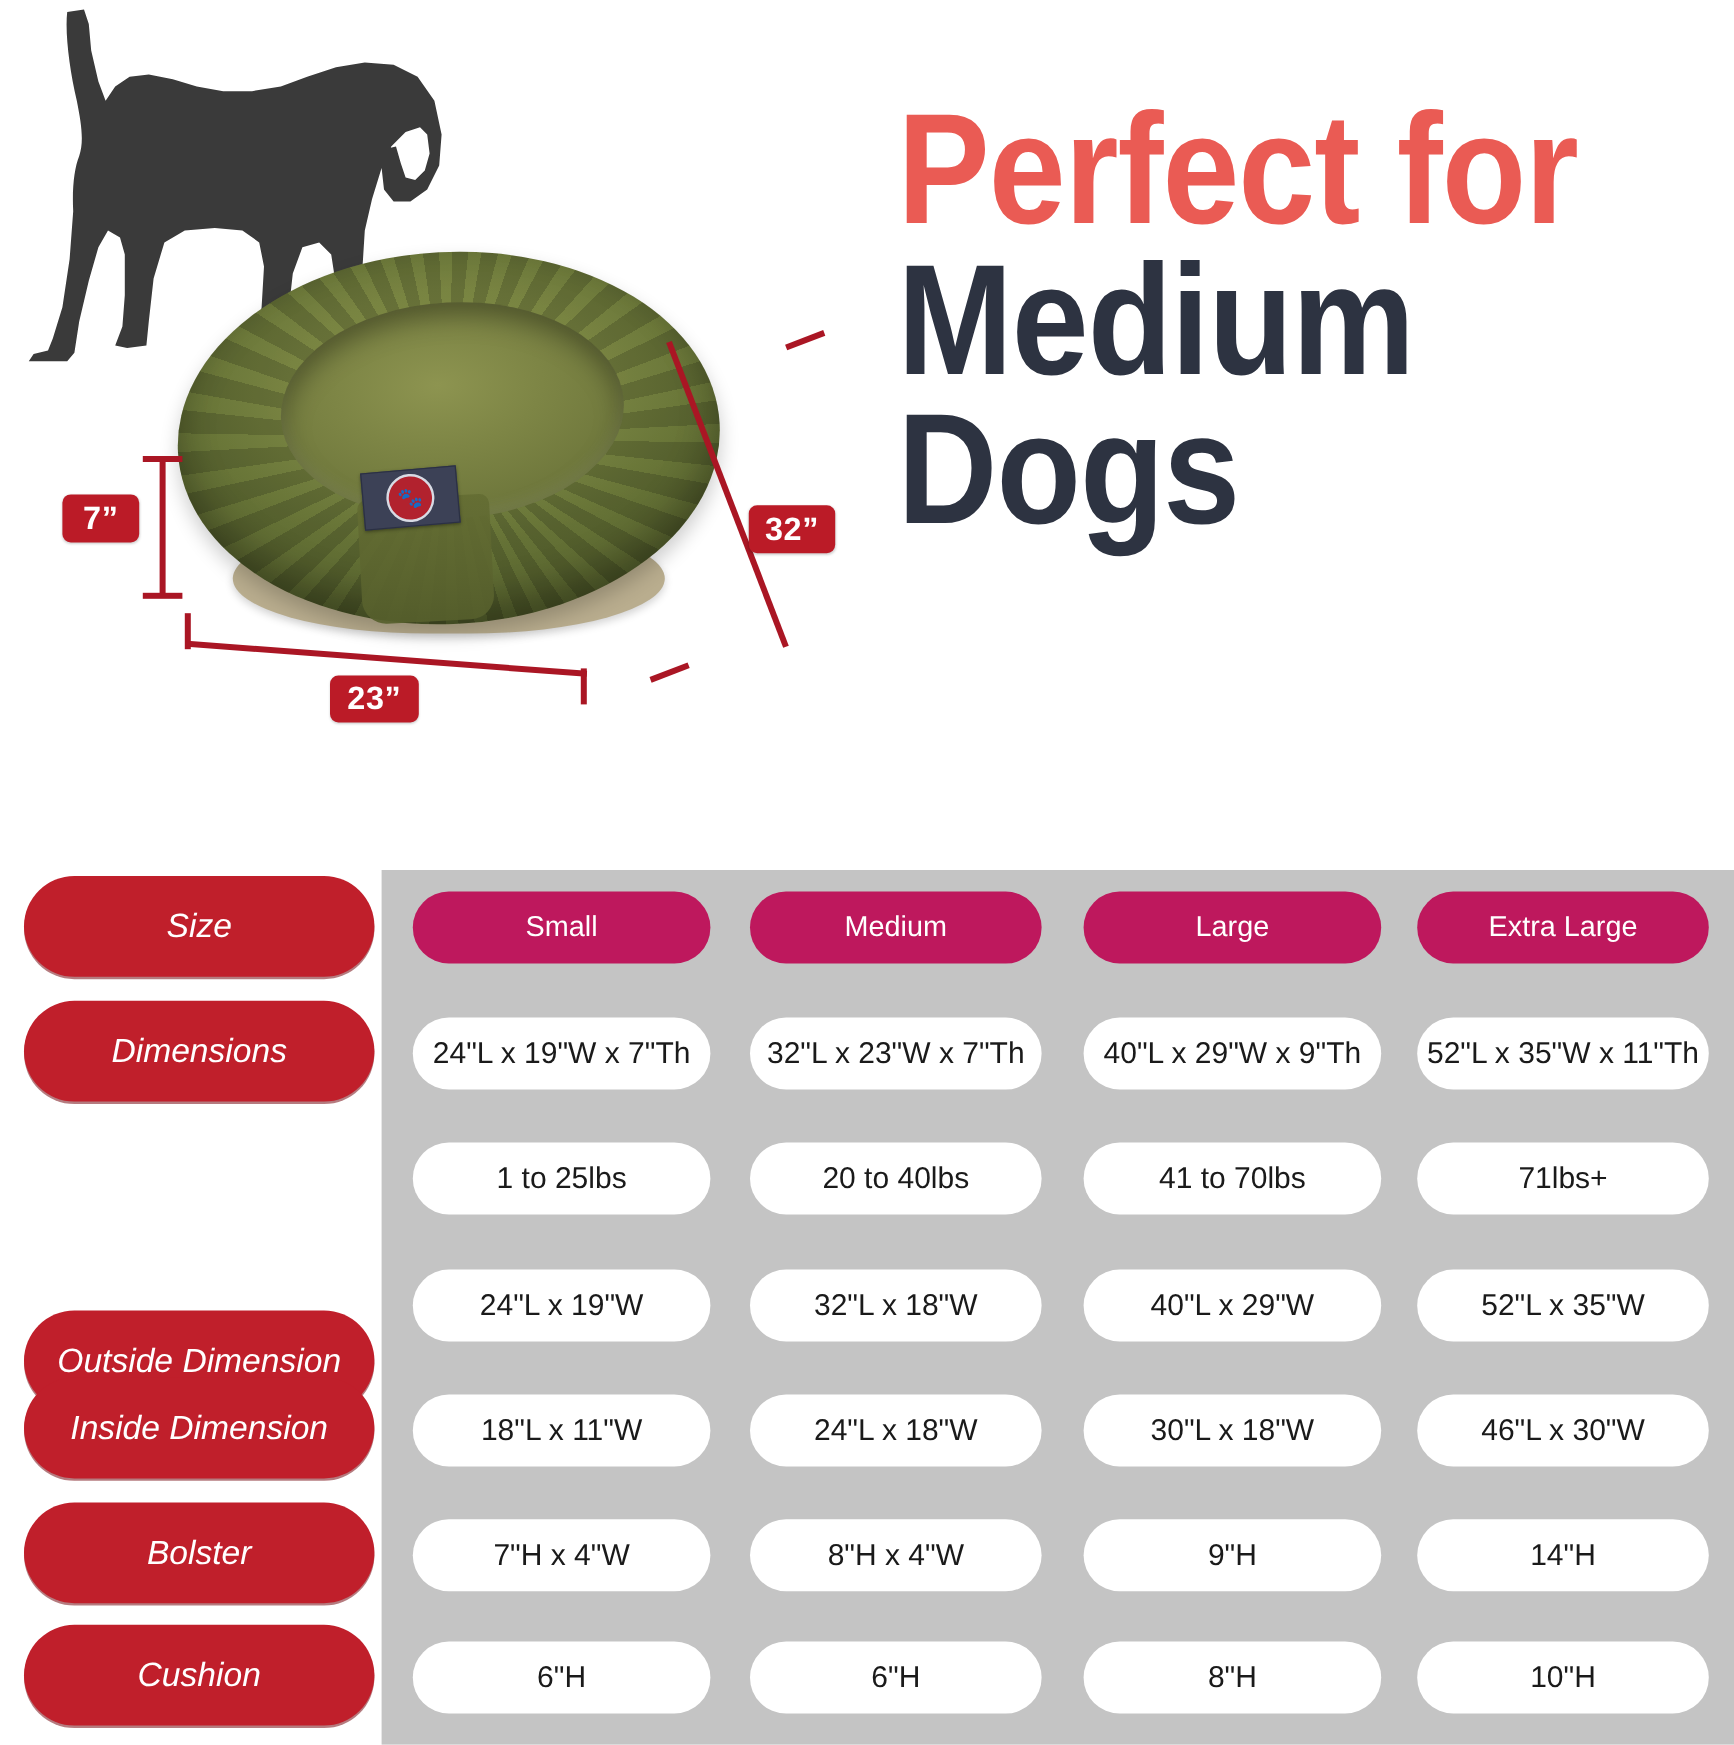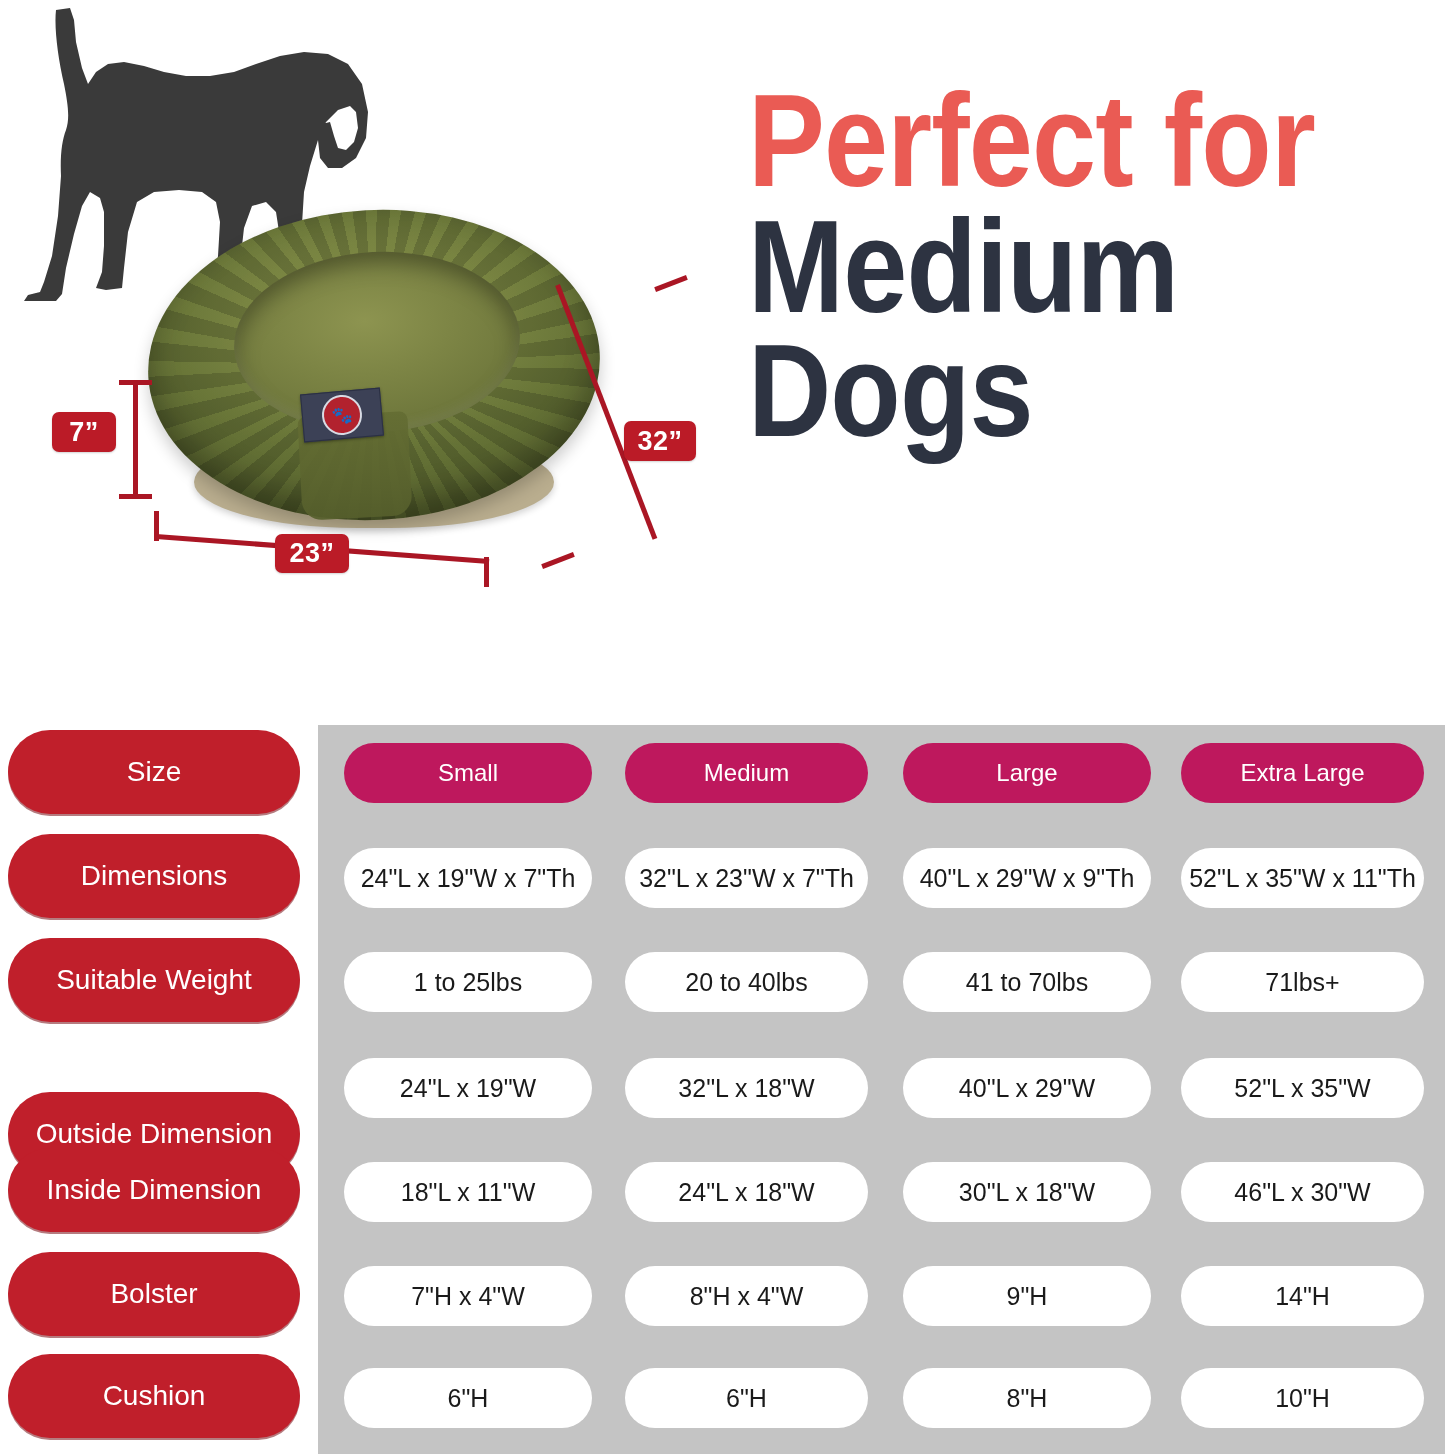--- a/index.html
+++ b/index.html
@@ -85,21 +85,21 @@
   #hl-line1{font-size:131px;color:#ea5b54;}
   #hl-line2{font-size:131px;color:#2d3341;margin-top:4px;}
   #hl-line3{font-size:131px;color:#2d3341;margin-top:2px;}
 
   
   #spec-table{position:absolute;left:0;top:700px;width:1445px;height:754px;}
   #table-panel{
     position:absolute;left:318px;top:25px;width:1127px;height:729px;
     background:#c4c4c4;
   }
-  #label-col{position:absolute;left:0;top:0;width:300px;height:754px;}
+  #label-col{position:absolute;left:12px;top:0;width:300px;height:754px;font-style:italic;}
 
   .row-label{
     position:absolute;left:8px;width:292px;height:84px;
     background:#c01f2b;border-radius:42px;
     color:#ffffff;font-size:28px;
     display:flex;align-items:center;justify-content:center;
     box-shadow:0 2px 0 rgba(120,15,22,.55);
     text-align:center;padding:0 8px;box-sizing:border-box;
   }
 
@@ -146,21 +146,21 @@
   </div>
 
   <div class="dim-line" style="left:133px;top:382px;width:5px;height:116px;"></div>
   <div class="dim-line" style="left:119px;top:380px;width:33px;height:5px;"></div>
   <div class="dim-line" style="left:119px;top:494px;width:33px;height:5px;"></div>
   <div class="dim-label" style="left:52px;top:412px;width:64px;height:40px;font-size:27px;">7”</div>
 
   <div class="dim-line" style="left:156px;top:534px;width:334px;height:5px;transform:rotate(4.3deg);transform-origin:left center;"></div>
   <div class="dim-line" style="left:154px;top:511px;width:5px;height:30px;"></div>
   <div class="dim-line" style="left:484px;top:557px;width:5px;height:30px;"></div>
-  <div class="dim-label" style="left:275px;top:534px;width:74px;height:39px;font-size:27px;">23”</div>
+  <div class="dim-label" style="left:275px;top:563px;width:74px;height:39px;font-size:27px;">23”</div>
 
   <div class="dim-line" style="left:555px;top:285px;width:5px;height:272px;transform:rotate(-21deg);transform-origin:top center;"></div>
   <div class="dim-line" style="left:654px;top:281px;width:34px;height:5px;transform:rotate(-21deg);"></div>
   <div class="dim-line" style="left:541px;top:558px;width:34px;height:5px;transform:rotate(-21deg);"></div>
   <div class="dim-label" style="left:624px;top:421px;width:72px;height:40px;font-size:27px;">32”</div>
 
   <div id="headline">
     <div class="hl" id="hl-line1">Perfect for</div>
     <div class="hl" id="hl-line2">Medium</div>
     <div class="hl" id="hl-line3">Dogs</div>
@@ -194,19 +194,18 @@
       <div class="cell body" style="left: 585px; top: 541px; width: 248px;">9"H</div>
       <div class="cell body" style="left: 863px; top: 541px; width: 243px;">14"H</div>
       <div class="cell body" style="left: 26px; top: 643px; width: 248px;">6"H</div>
       <div class="cell body" style="left: 307px; top: 643px; width: 243px;">6"H</div>
       <div class="cell body" style="left: 585px; top: 643px; width: 248px;">8"H</div>
       <div class="cell body" style="left: 863px; top: 643px; width: 243px;">10"H</div>
     </div>
   <div id="label-col">
       <div class="row-label" style="top: 30px;">Size</div>
       <div class="row-label" style="top: 134px;">Dimensions</div>
-      <div class="row-label" style="top: 238px;">Suitable Weight</div>
       <div class="row-label" style="top: 344px; margin-top: 48px;">Outside Dimension</div>
       <div class="row-label" style="top: 448px;">Inside Dimension</div>
       <div class="row-label" style="top: 552px;">Bolster</div>
       <div class="row-label" style="top: 654px;">Cushion</div>
     </div>
 </div>
 
 </body></html>

